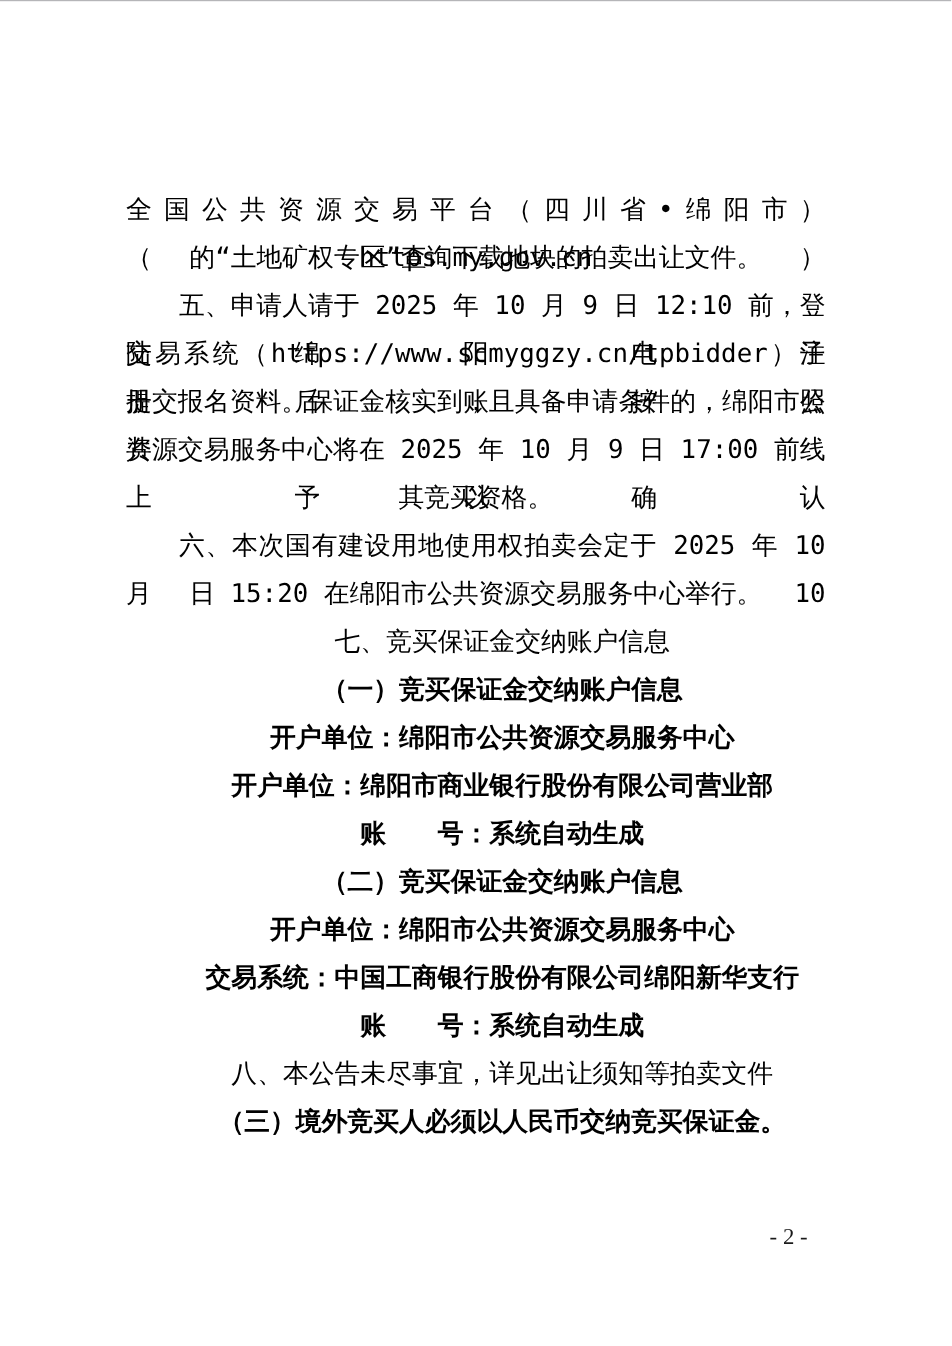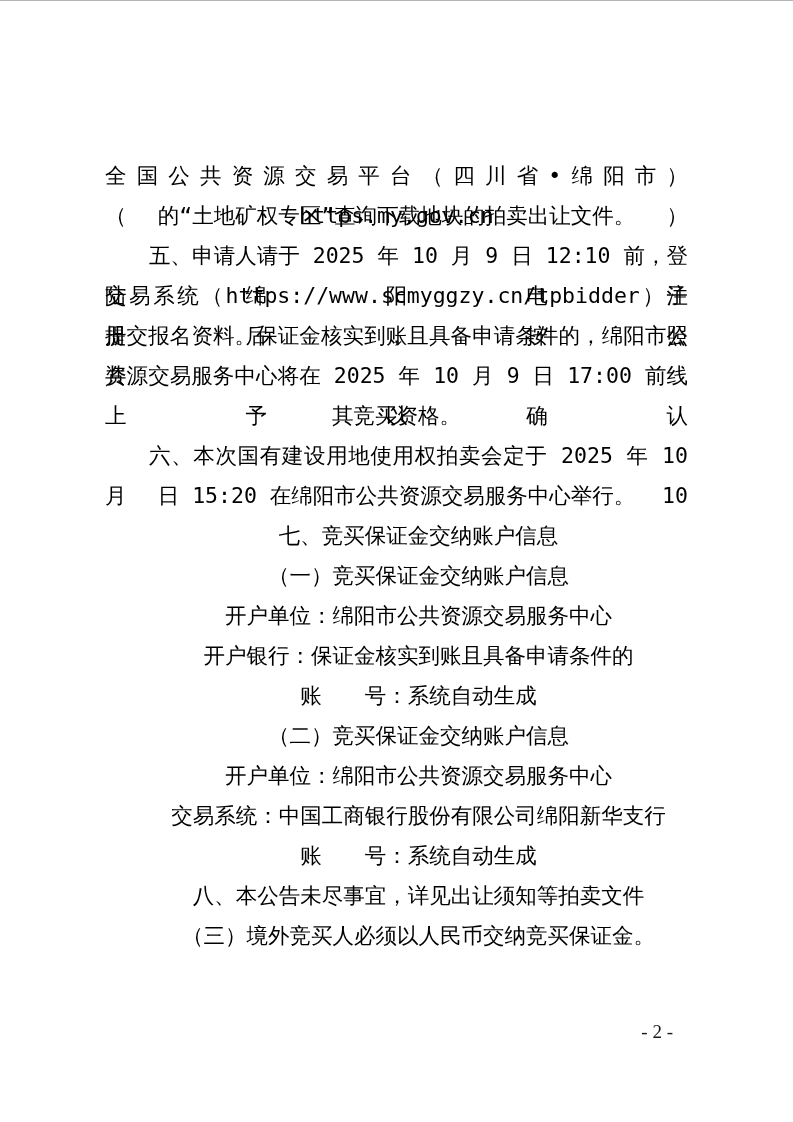--- a/index.html
+++ b/index.html
@@ -37,21 +37,21 @@
     text-justify: inter-character;
   }
   
   .body-font {
     font-family: "DejaVu Sans Mono", "DejaVu Sans", sans-serif;
     font-weight: 500;
   }
   
   .kai-font {
     font-family: "DejaVu Serif", serif;
-    font-weight: 400;
+    font-weight: 700;
   }
   .indent {
     text-indent: 2.05em;
   }
   .stretch {
     text-align: justify;
     text-align-last: justify;
   }
   .page-num {
     position: absolute;
@@ -75,21 +75,21 @@
     <div class="line body-font indent stretch">五、申请人请于 2025 年 10 月 9 日 12:10 前，登陆绵阳电子</div>
     <div class="line body-font stretch">交易系统（https://www.scmyggzy.cn/tpbidder）注册后，按照</div>
     <div class="line body-font stretch">提交报名资料。保证金核实到账且具备申请条件的，绵阳市公共</div>
     <div class="line body-font stretch">资源交易服务中心将在 2025 年 10 月 9 日 17:00 前线上予以确认</div>
     <div class="line body-font">其竞买资格。</div>
     <div class="line body-font indent stretch">六、本次国有建设用地使用权拍卖会定于 2025 年 10 月 10</div>
     <div class="line body-font">日 15:20 在绵阳市公共资源交易服务中心举行。</div>
     <div class="line body-font indent">七、竞买保证金交纳账户信息</div>
     <div class="line kai-font indent">（一）竞买保证金交纳账户信息</div>
     <div class="line kai-font indent">开户单位：绵阳市公共资源交易服务中心</div>
-    <div class="line kai-font indent">开户银行：保证金核实到账且具备申请条件的</div>
+    <div class="line kai-font indent">开户单位：绵阳市商业银行股份有限公司营业部</div>
     <div class="line kai-font indent">账　　号：系统自动生成</div>
     <div class="line kai-font indent">（二）竞买保证金交纳账户信息</div>
     <div class="line kai-font indent">开户单位：绵阳市公共资源交易服务中心</div>
     <div class="line kai-font indent">交易系统：中国工商银行股份有限公司绵阳新华支行</div>
     <div class="line kai-font indent">账　　号：系统自动生成</div>
     <div class="line body-font indent">八、本公告未尽事宜，详见出让须知等拍卖文件</div>
     <div class="line kai-font indent">（三）境外竞买人必须以人民币交纳竞买保证金。</div>
   </div>
 
   <div class="page-num">- 2 -</div>

